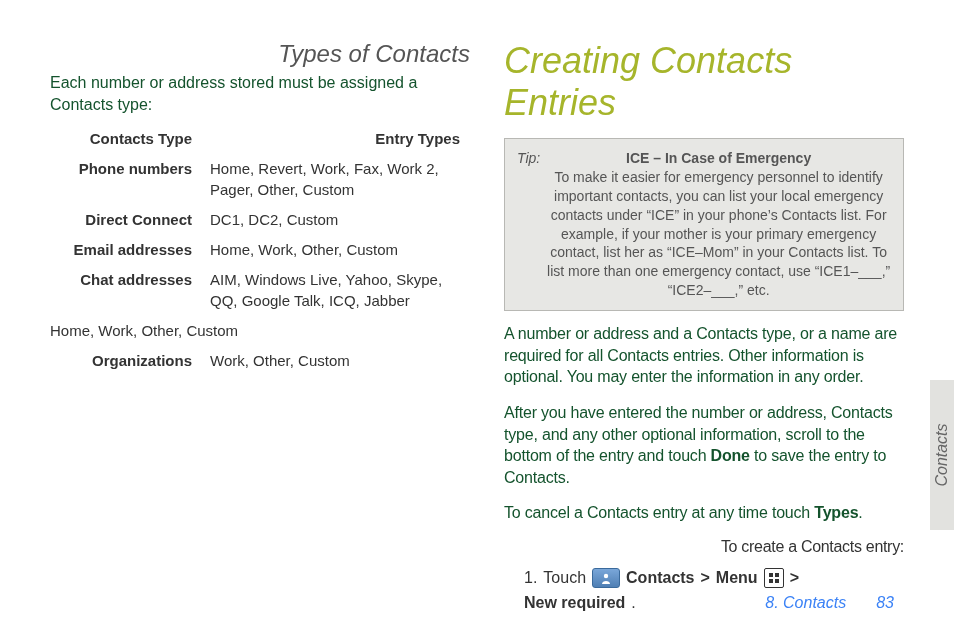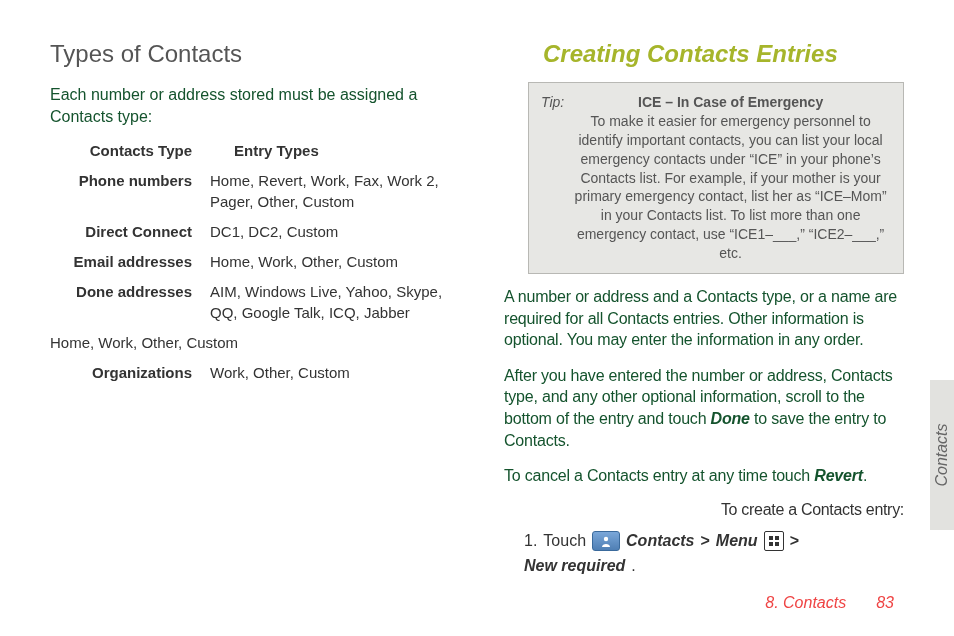--- a/index.html
+++ b/index.html
@@ -12,67 +12,67 @@
     position: relative;
     padding: 40px 50px 30px 50px;
   }
   .columns {
     display: flex;
     gap: 34px;
   }
   .col-left { flex: 0 0 420px; }
   .col-right { flex: 1; }
   .sub-heading {
+    font-style: italic;
     font-size: 24px;
     color: #555;
-    margin-bottom: 16px;
+    margin-bottom: 4px;
     font-weight: 400;
+    text-align: right;
   }
   .main-heading {
     font-style: italic;
-    font-size: 24px;
+    font-size: 36px;
     color: #a6b52b;
     margin-bottom: 14px;
-    font-weight: 700;
-    margin-left: 39px;
+    font-weight: 400;
   }
   .body-text {
     font-size: 16px;
     line-height: 1.35;
     color: #14532d;
     margin-bottom: 14px;
   }
   .condensed { letter-spacing: -0.2px; }
   .tbl {
     margin-top: 10px;
     font-size: 15px;
     line-height: 1.35;
   }
   .tbl-row { display: flex; margin-bottom: 10px; }
   .tbl-key { flex: 0 0 160px; font-weight: bold; color: #333; text-align: right; padding-right: 18px; }
   .tbl-val { flex: 1; color: #333; padding-right: 10px; }
-  .tbl-head .tbl-key, .tbl-head .tbl-val { font-weight: bold; text-align: left;}
+  .tbl-head .tbl-key, .tbl-head .tbl-val { font-weight: bold; text-align: right;}
   .tbl-head .tbl-key { text-align: right; }
   .tbl-head .tbl-val { padding-left: 24px;}
   .tip-box {
     background: #e7e7e4;
     border: 1px solid #b8b8b4;
     padding: 10px 12px 10px 12px;
     margin-bottom: 12px;
     font-size: 14px;
     color: #555;
     line-height: 1.35;
     display: flex;
     gap: 6px;
-    margin-left: 24px;
   }
   .tip-label { font-style: italic; color:#555; flex:0 0 auto; }
   .tip-body { flex:1;text-align:center; }
   .tip-title { font-weight: bold; }
-  .bold { font-weight: bold; font-style: italic; }
+  .bold { font-weight: bold; }
   .step-list { margin-left: 20px; font-size: 16px; }
   .step-row { display:flex; align-items:center; gap:6px; flex-wrap: wrap; }
   .icon-pill {
     display:inline-flex; align-items:center; justify-content:center;
     height:20px; padding:0 6px;
     background: linear-gradient(#7aa7d9,#4f7fb4);
     border:1px solid #3a6a9c;
     border-radius:3px;
     vertical-align:middle;
   }
@@ -96,21 +96,21 @@
     transform: rotate(-90deg);
     font-style: italic;
     color:#666;
     font-size:16px;
     white-space:nowrap;
   }
   .footer {
     position:absolute;
     bottom:24px; right:60px;
     font-style: italic;
-    color:#ef4444;
+    color:#3b82f6;
     font-size:16px;
     display:flex; gap:30px;
   }
 </style>
 </head>
 <body>
 
 <div class="columns">
   <div class="col-left">
     <h2 class="sub-heading">Types of Contacts</h2>
@@ -126,21 +126,21 @@
       </div>
       <div class="tbl-row">
         <div class="tbl-key">Direct Connect</div>
         <div class="tbl-val">DC1, DC2, Custom</div>
       </div>
       <div class="tbl-row">
         <div class="tbl-key">Email addresses</div>
         <div class="tbl-val">Home, Work, Other, Custom</div>
       </div>
       <div class="tbl-row">
-        <div class="tbl-key">Done addresses</div>
+        <div class="tbl-key">Chat addresses</div>
         <div class="tbl-val">AIM, Windows Live, Yahoo, Skype, QQ, Google Talk, ICQ, Jabber</div>
       </div>
       <div class="tbl-row">
         <div class="tbl-val">Home, Work, Other, Custom</div>
       </div>
       <div class="tbl-row">
         <div class="tbl-key">Organizations</div>
         <div class="tbl-val">Work, Other, Custom</div>
       </div>
     </div>
@@ -157,21 +157,21 @@
       </div>
     </div>
 
     <p class="body-text condensed">A number or address and a Contacts type, or a name are required for all Contacts entries. Other information is optional. You may enter the information in any order.</p>
 
     <p class="body-text condensed">
       <span>After you have entered the number or address, Contacts type, and any other optional information, scroll to the bottom of the entry and touch </span><span class="bold">Done</span><span> to save the entry to Contacts.</span>
     </p>
 
     <p class="body-text condensed">
-      <span>To cancel a Contacts entry at any time touch </span><span class="bold">Revert</span><span>.</span>
+      <span>To cancel a Contacts entry at any time touch </span><span class="bold">Types</span><span>.</span>
     </p>
 
     <p class="intro-create">To create a Contacts entry:</p>
 
     <div class="step-list">
       <div class="step-row">
         <span>1.</span>
         <span>Touch</span>
         <span class="icon-pill">
           <svg width="14" height="12" viewBox="0 0 14 12">

